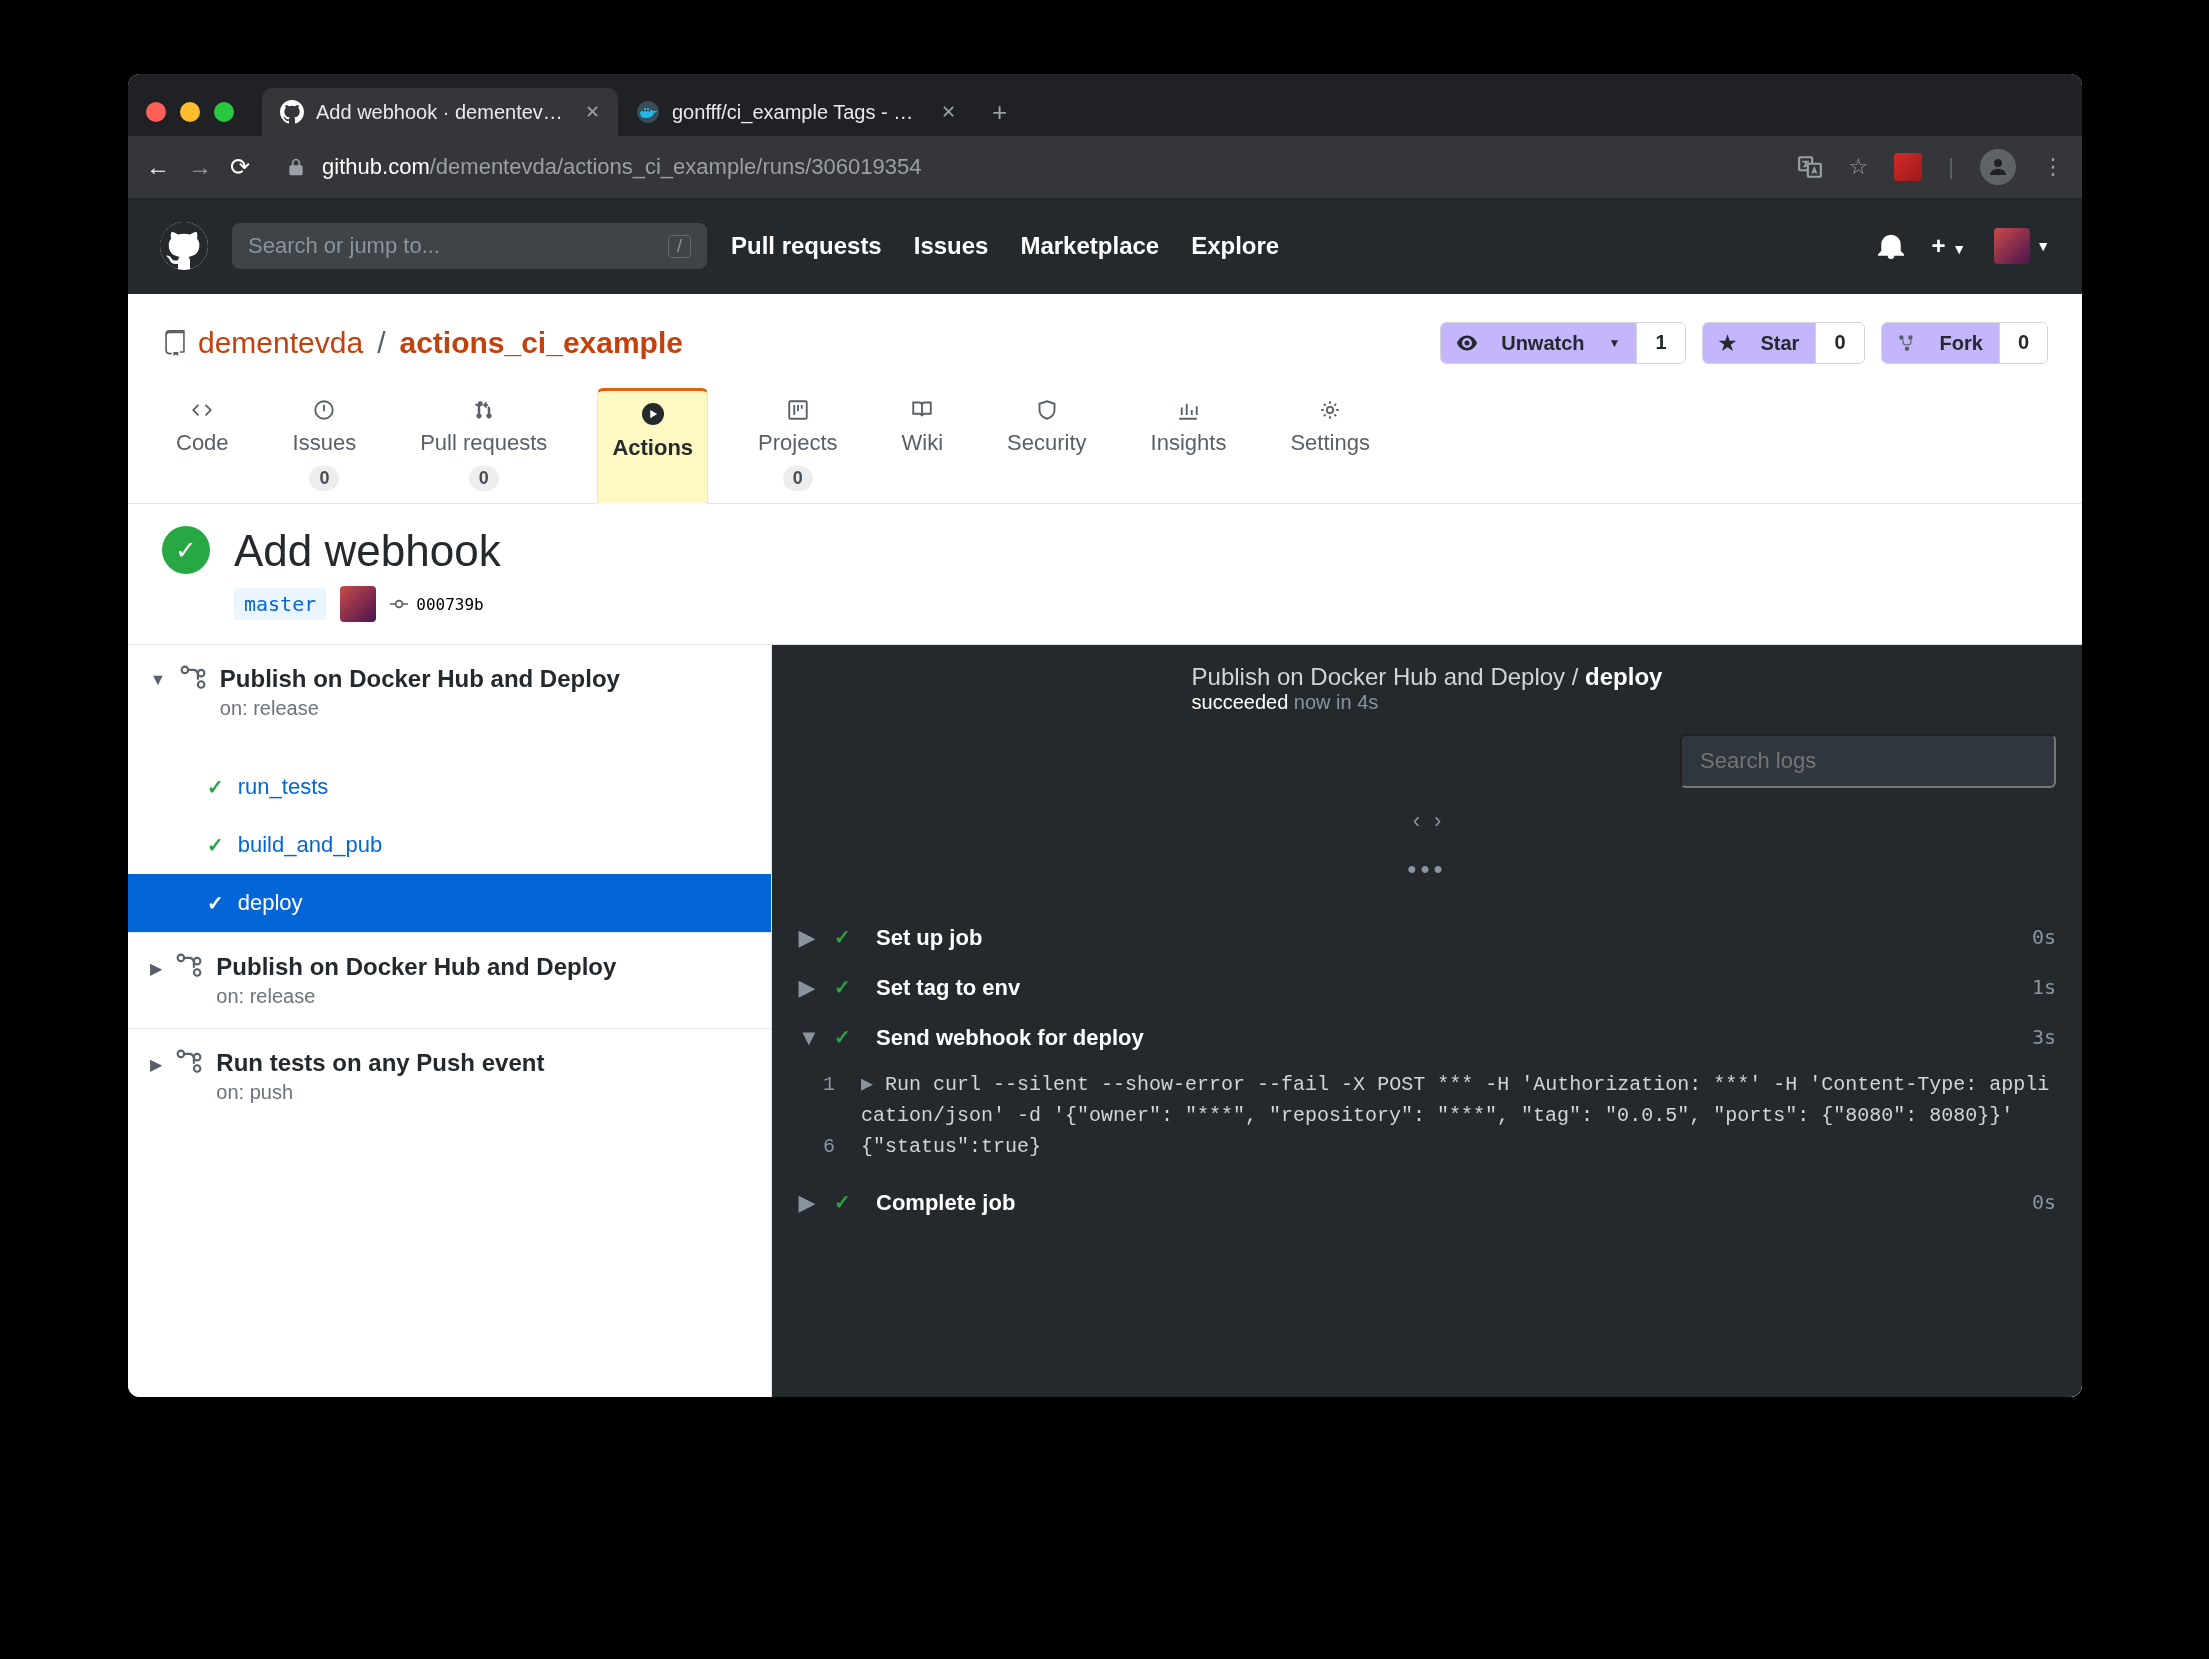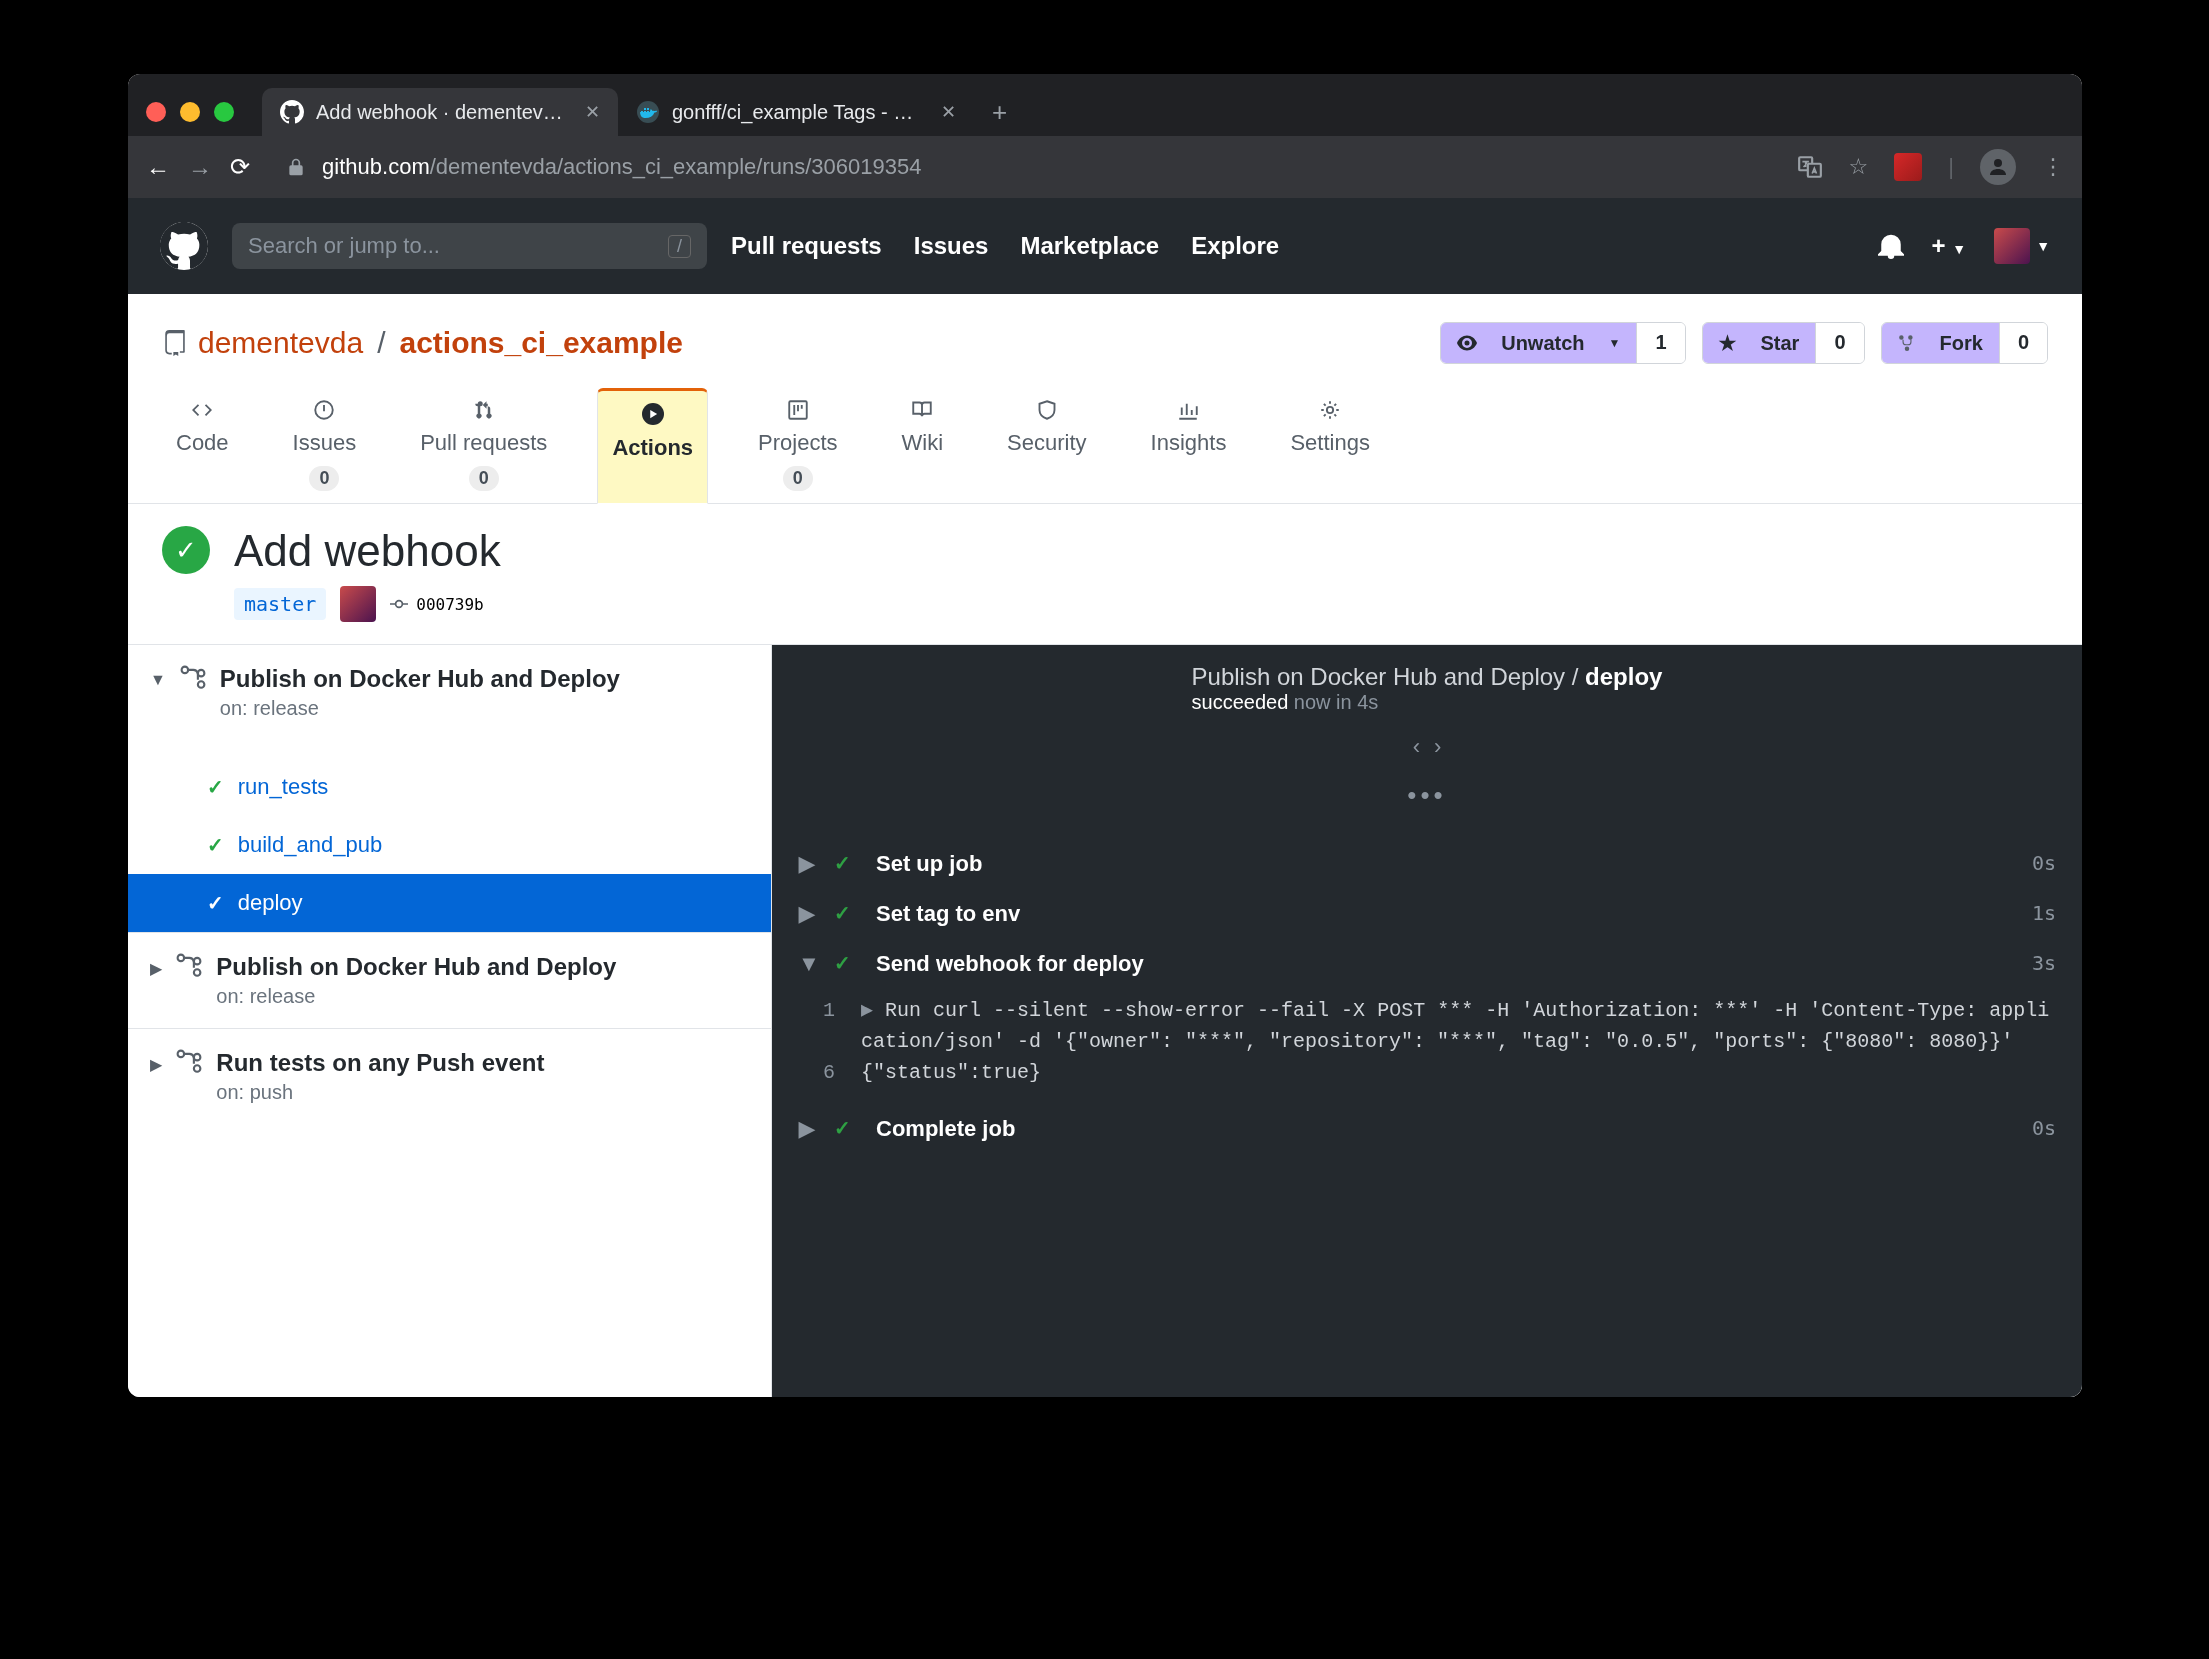--- a/index.html
+++ b/index.html
@@ -548,20 +548,21 @@
       <div class="log-panel">
         <div class="log-header">
           <div>
             <div class="log-title">
               <span>Publish on Docker Hub and Deploy</span> / <strong>deploy</strong>
             </div>
             <div class="log-status">
               <span class="succeeded">succeeded</span><span style="color:#8b949e"> now in 4s</span>
             </div>
           </div>
+          <input class="log-search" placeholder="Search logs" style="">
           <div class="log-nav">
             <span>‹</span>
             <span>›</span>
           </div>
           <span class="log-menu">•••</span>
         </div>
 
         <div class="log-steps">
           <div class="log-step">
             <span class="step-caret">▶</span>

